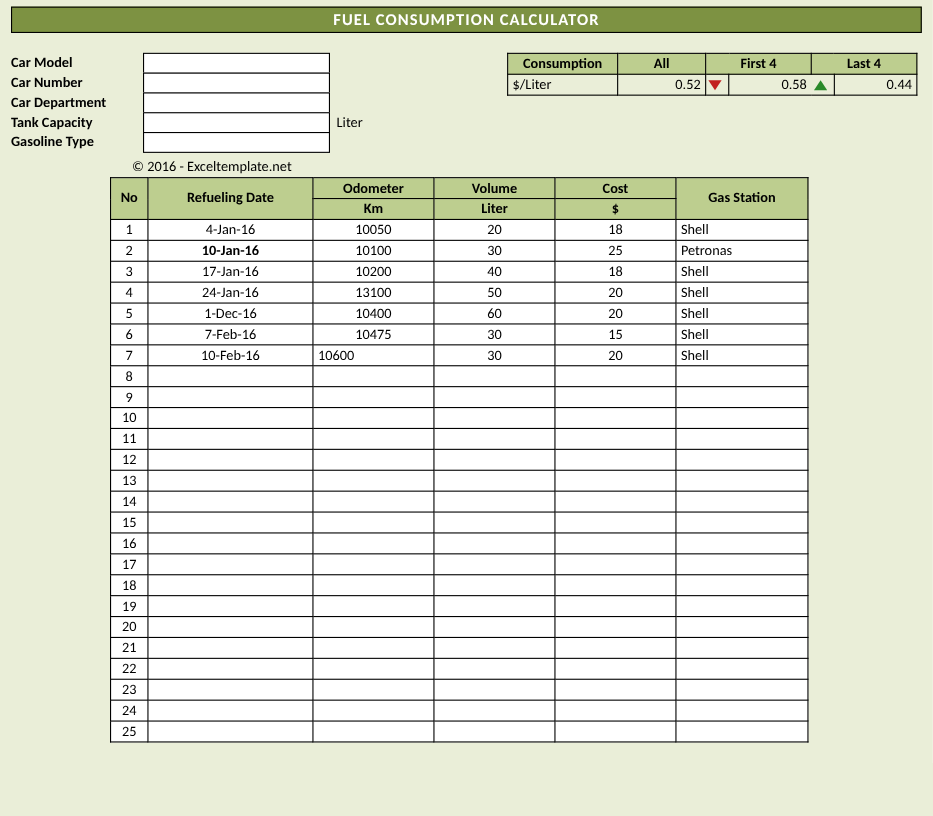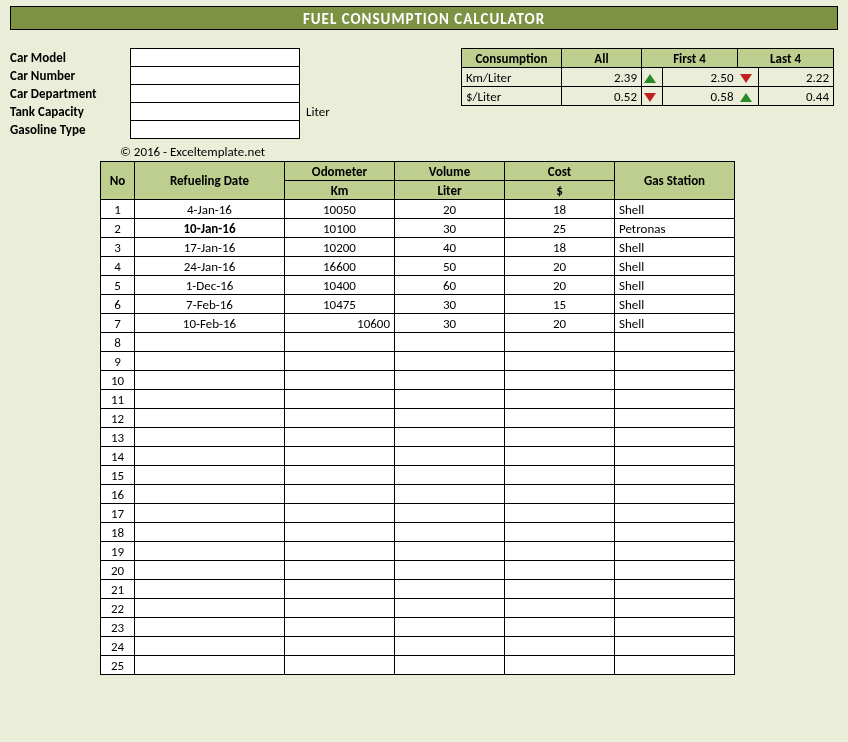--- a/index.html
+++ b/index.html
@@ -121,28 +121,20 @@
   <table class="cons-table">
     <tbody>
         <tr>
       <th class="metric-cell">Consumption</th>
       <th colspan="1" style="min-width:80px">All</th>
       <th colspan="2" style="min-width:96px">First 4</th>
       <th colspan="2" style="min-width:96px">Last 4</th>
     </tr>
     </tbody>
       <tbody>
-        <tr>
-          <td class="left metric-cell">Km/Liter</td>
-          <td class="num">2.39</td>
-          <td class="icon"><span class="tri tri-up"></span></td>
-          <td class="num num-w-icon">2.50</td>
-          <td class="icon"><span class="tri tri-dn"></span></td>
-          <td class="num num-w-icon" style="border-right:1px solid #000">2.22</td>
-        </tr>
         <tr>
           <td class="left metric-cell">$/Liter</td>
           <td class="num">0.52</td>
           <td class="icon"><span class="tri tri-dn"></span></td>
           <td class="num num-w-icon">0.58</td>
           <td class="icon"><span class="tri tri-up"></span></td>
           <td class="num num-w-icon" style="border-right:1px solid #000">0.44</td>
         </tr>
       </tbody>
   </table>
@@ -188,21 +180,21 @@
           <td class="col-no" style="text-align: center;">3</td>
           <td class="col-date" style="text-align: center;">17-Jan-16</td>
           <td class="col-odo" style="text-align: center;">10200</td>
           <td class="col-vol" style="text-align: center;">40</td>
           <td class="col-cost" style="text-align: center;">18</td>
           <td class="col-station" style="text-align: left;">Shell</td>
         </tr>
         <tr>
           <td class="col-no" style="text-align: center;">4</td>
           <td class="col-date" style="text-align: center;">24-Jan-16</td>
-          <td class="col-odo" style="text-align: center;">16600</td>
+          <td class="col-odo" style="text-align: center;">13100</td>
           <td class="col-vol" style="text-align: center;">50</td>
           <td class="col-cost" style="text-align: center;">20</td>
           <td class="col-station" style="text-align: left;">Shell</td>
         </tr>
         <tr>
           <td class="col-no" style="text-align: center;">5</td>
           <td class="col-date" style="text-align: center;">1-Dec-16</td>
           <td class="col-odo" style="text-align: center;">10400</td>
           <td class="col-vol" style="text-align: center;">60</td>
           <td class="col-cost" style="text-align: center;">20</td>
@@ -212,21 +204,21 @@
           <td class="col-no" style="text-align: center;">6</td>
           <td class="col-date" style="text-align: center;">7-Feb-16</td>
           <td class="col-odo" style="text-align: center;">10475</td>
           <td class="col-vol" style="text-align: center;">30</td>
           <td class="col-cost" style="text-align: center;">15</td>
           <td class="col-station" style="text-align: left;">Shell</td>
         </tr>
         <tr>
           <td class="col-no" style="text-align: center;">7</td>
           <td class="col-date" style="text-align: center;">10-Feb-16</td>
-          <td class="col-odo" style="text-align: right;">10600</td>
+          <td class="col-odo" style="text-align: left;">10600</td>
           <td class="col-vol" style="text-align: center;">30</td>
           <td class="col-cost" style="text-align: center;">20</td>
           <td class="col-station" style="text-align: left;">Shell</td>
         </tr>
         <tr>
           <td class="col-no" style="text-align: center;">8</td>
           <td class="col-date" style="text-align: center;"></td>
           <td class="col-odo" style="text-align: center;"></td>
           <td class="col-vol" style="text-align: center;"></td>
           <td class="col-cost" style="text-align: center;"></td>

